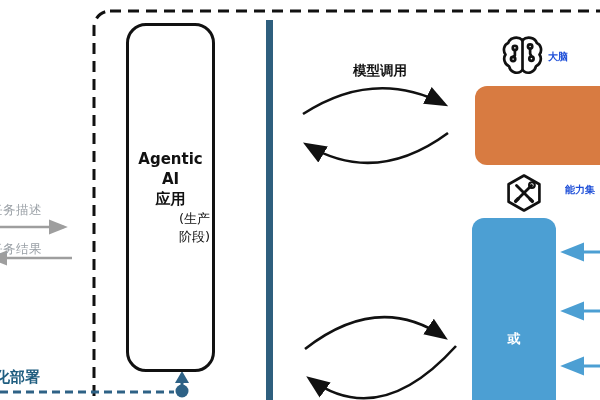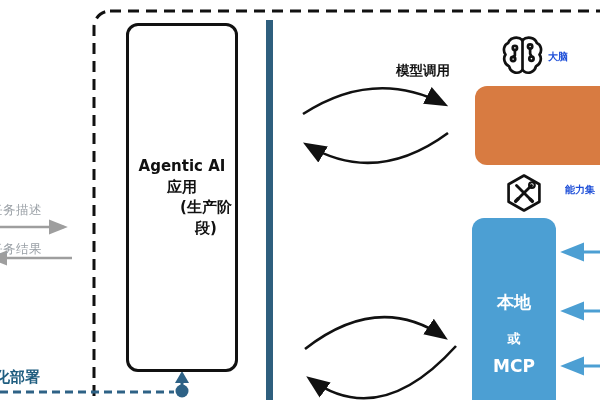--- a/index.html
+++ b/index.html
@@ -5,31 +5,31 @@
   html,body{margin:0;padding:0;background:#fff;}
   .stage{
     position:relative;width:600px;height:400px;overflow:hidden;background:#fff;
     font-family:"DejaVu Sans","Liberation Sans",sans-serif;color:#111;
   }
   .stage *{box-sizing:border-box;}
   .overlay{position:absolute;left:0;top:0;width:600px;height:400px;z-index:1;}
   .abs{position:absolute;z-index:2;}
 
   .agentic-box{
-    left:126px;top:23px;width:112px;height:349px;background:#fff;
-    border:3px solid #111;border-radius:12px;
+    left:126px;top:23px;width:89px;height:349px;background:#fff;
+    border:3px solid #111;border-radius:20px;
     display:flex;flex-direction:column;align-items:center;justify-content:center;
     text-align:center;
   }
   .ag-l1,.ag-l2{font-size:15px;font-weight:bold;line-height:1.35;}
-  .ag-l3{font-size:15px;font-weight:bold;line-height:1.4;margin-left:48px;}
+  .ag-l3{font-size:13px;font-weight:normal;line-height:1.4;margin-left:48px;}
 
   .vline{left:266px;top:20px;width:7px;height:380px;background:#2E5F7E;}
 
-  .loop-label{font-weight:bold;font-size:13.5px;text-align:center;color:#111;margin-left:43px;}
+  .loop-label{font-weight:bold;font-size:13.5px;text-align:center;color:#111;}
   .lbl-model{left:330px;top:62px;width:100px;}
   .lbl-reason{left:308px;top:175px;width:144px;}
   .lbl-tool{left:329px;top:290px;width:100px;}
 
   .icon-wrap{display:block;}
   .brain-pos{left:501px;top:33px;width:43px;height:45px;}
   .hex-pos{left:504px;top:172px;width:40px;height:42px;}
   .side-label{font-weight:bold;font-size:10px;color:#1d4ed8;}
   .lbl-brain{left:548px;top:50px;}
   .lbl-cap{left:565px;top:183px;}
@@ -122,22 +122,20 @@
         <path d="M31.5 31.5 L34 34" stroke-width="4.2"></path>
         <path d="M33 15 L17 31" stroke-width="3.4"></path>
         <circle cx="33.5" cy="14.5" r="3.4" stroke-width="2.6"></circle>
         <path d="M14 34 L17 31" stroke-width="4.2"></path>
       </g>
     </svg>
   </div>
   <div class="abs side-label lbl-cap">能力集</div>
 
   <div class="abs blue-box"></div>
-  <div class="bb-line bb-1">本地</div>
   <div class="bb-line bb-2">或</div>
-  <div class="bb-line bb-3">MCP</div>
 
   <div class="abs gray-label lbl-taskdesc">任务描述</div>
   <div class="abs gray-label lbl-taskres">任务结果</div>
 
   <div class="abs deploy-label">化部署</div>
 
 </div>
 
 </body></html>

